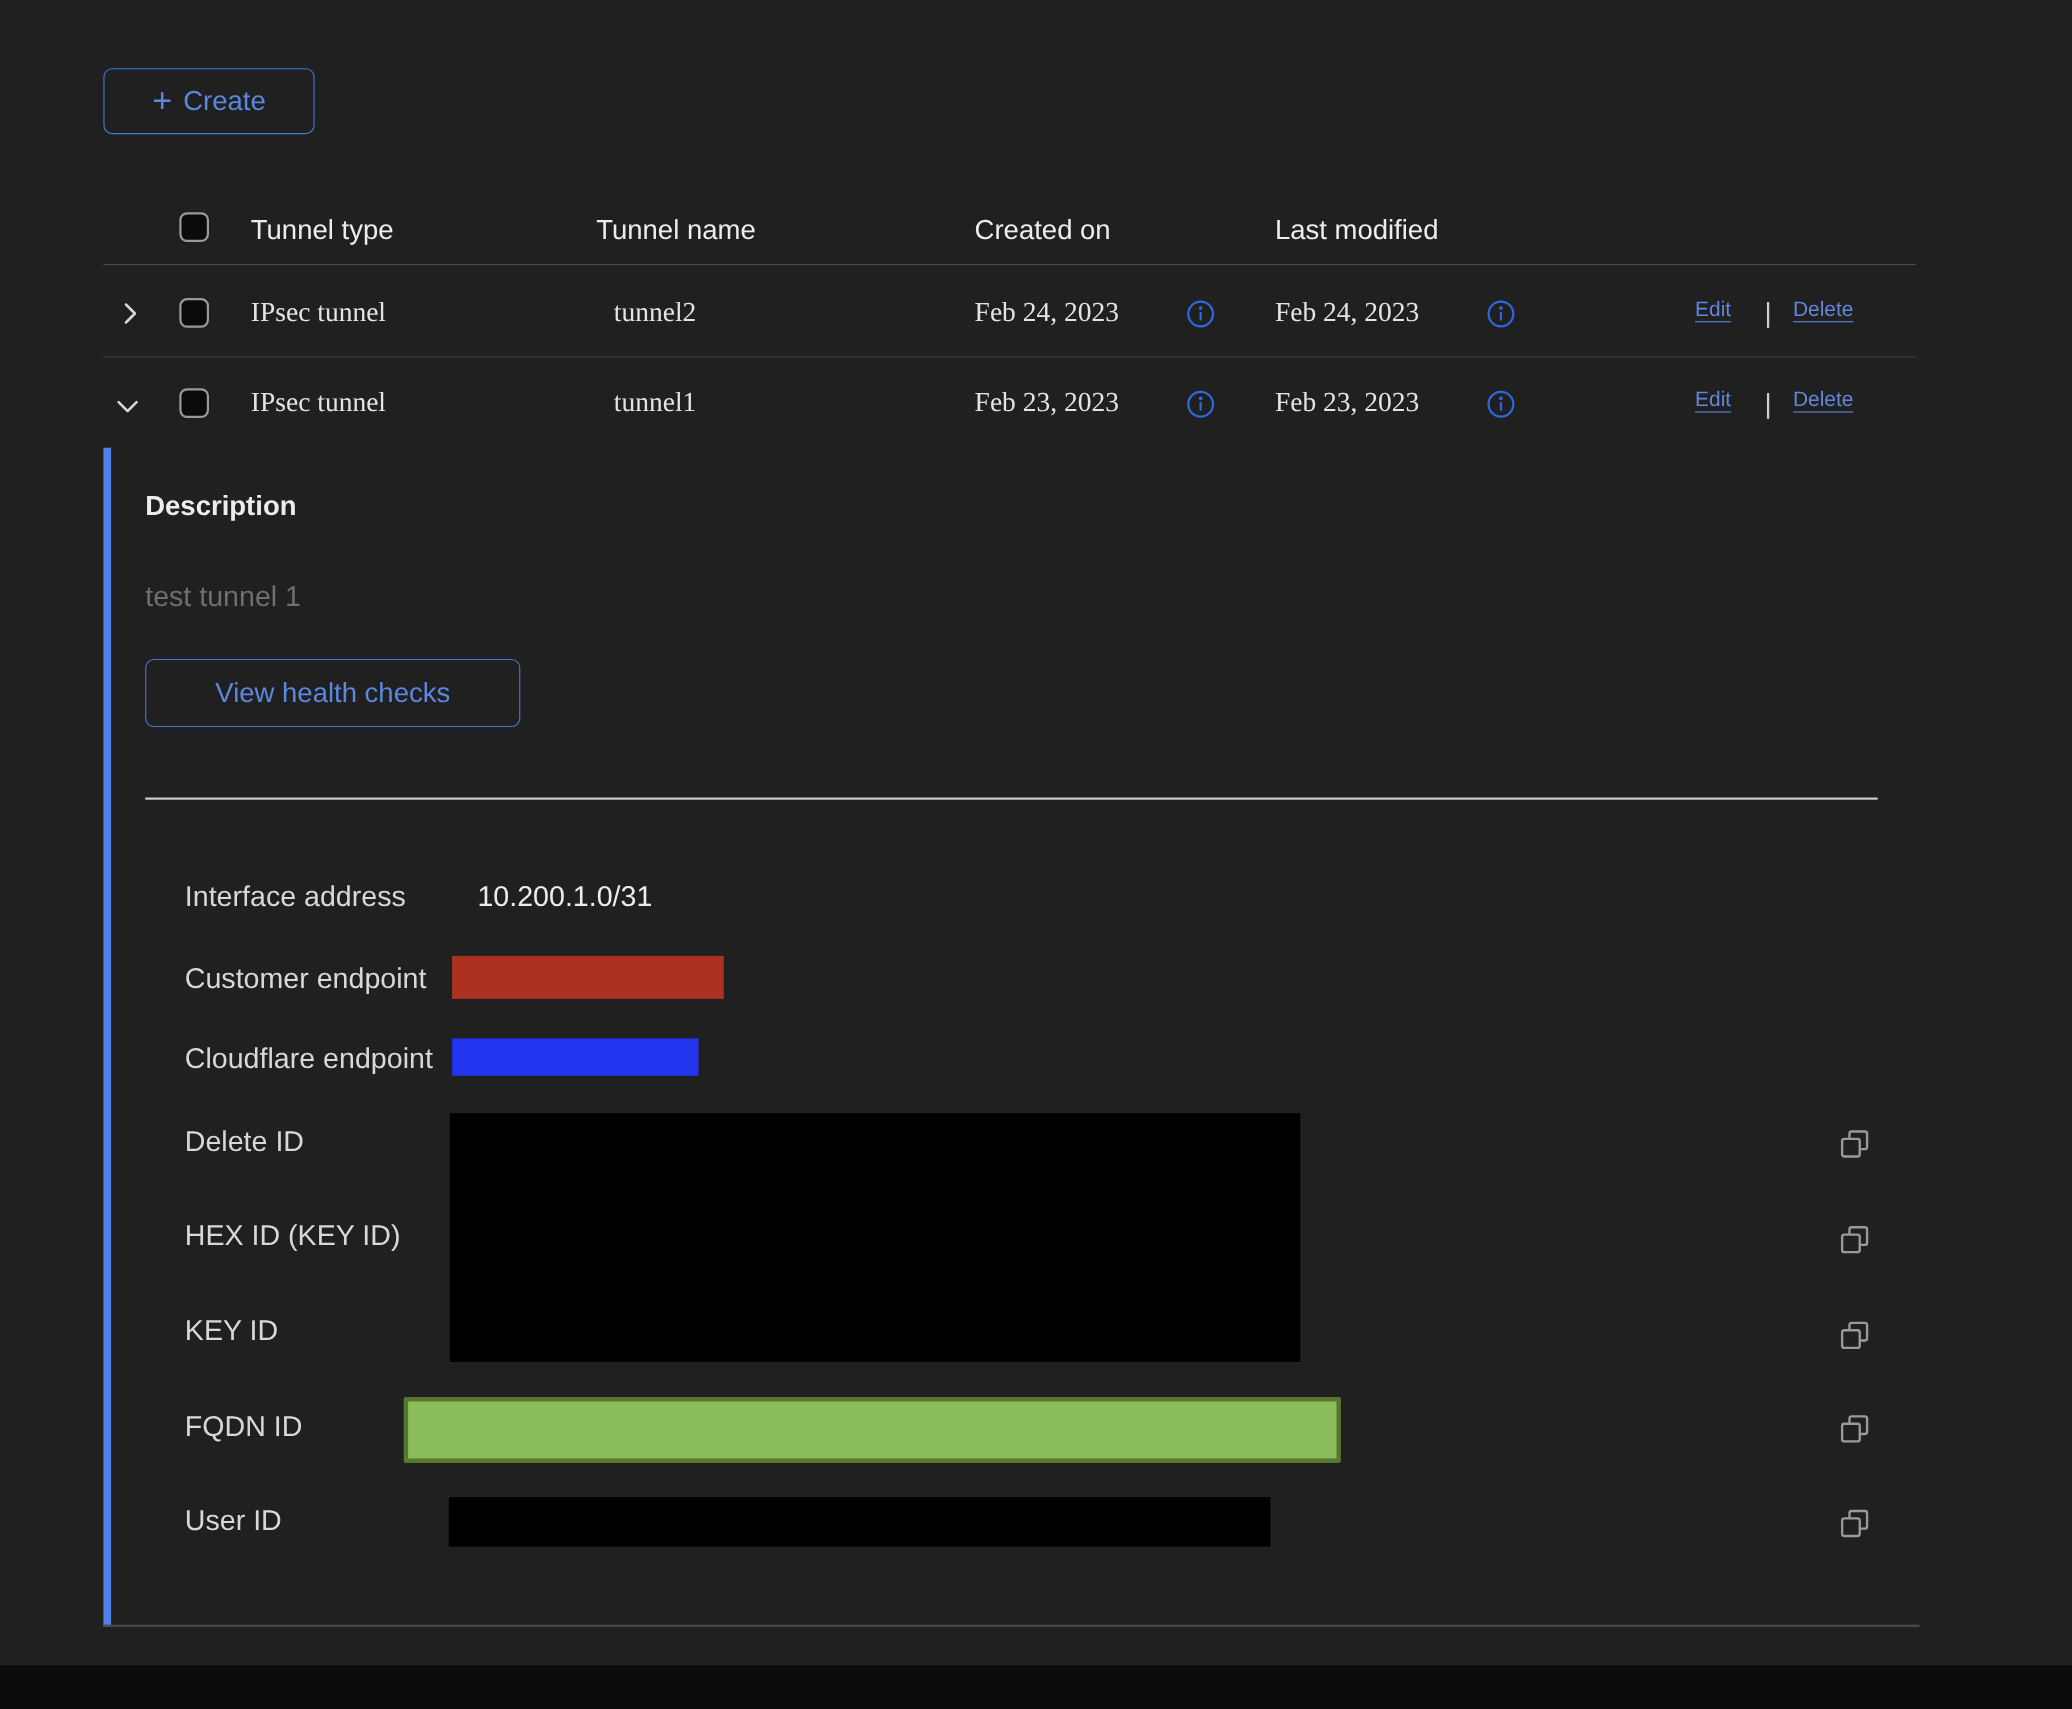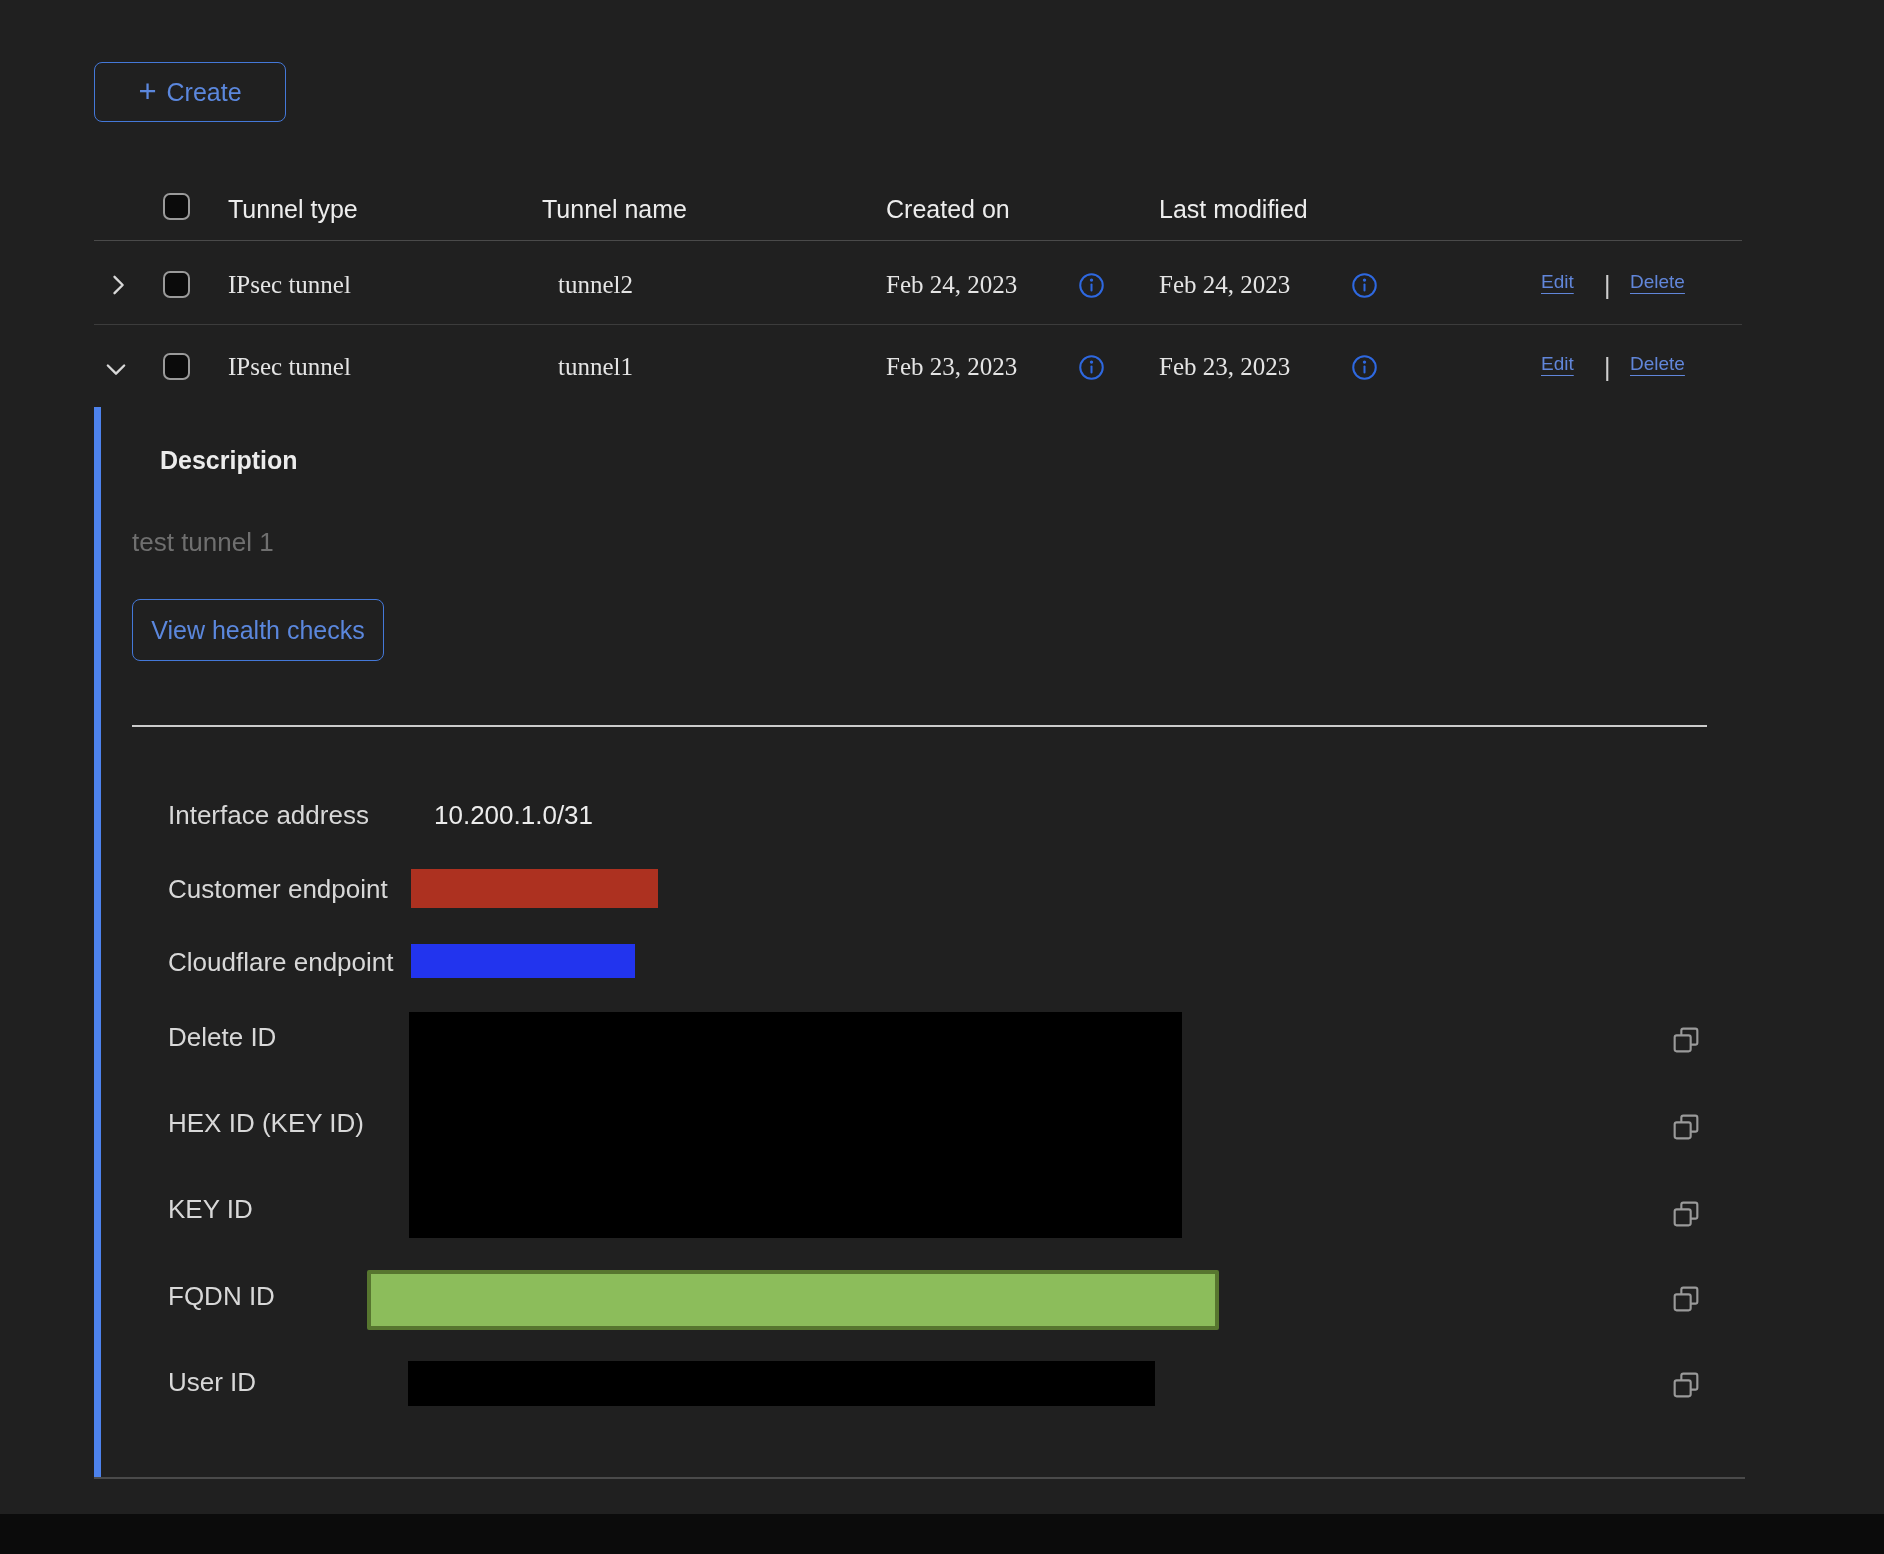--- a/index.html
+++ b/index.html
@@ -100,24 +100,24 @@
       <rect x="11.1" y="10.2" width="1.8" height="7.2" rx="0.9" fill="#2e68e0"></rect>
     </svg>
     <div class="link abs" style="left:1541px;top:353px;">Edit</div>
     <div class="sep abs" style="left:1604px;top:353px;">|</div>
     <div class="link abs" style="left:1630px;top:353px;">Delete</div>
   </div>
 
   <div>
     <div class="abs" style="left:94px;top:407px;width:7px;height:1072px;background:var(--expander-bar,#4d82ec);"></div>
 
-    <div class="abs" style="left:132px;top:446px;font-size:25px;font-weight:600;color:#ececec;margin-left:28px;">Description</div>
+    <div class="abs" style="left:132px;top:446px;font-size:25px;font-weight:600;color:#ececec;">Description</div>
     <div class="abs" style="left:132px;top:527px;font-size:26px;color:#6f6f6f;">test tunnel 1</div>
 
-    <button class="btn-outline abs" style="left:132px;top:599px;width:252px;height:62px;font-size:25px;">
+    <button class="btn-outline abs" style="left:132px;top:599px;width:341px;height:62px;font-size:25px;">
       <span>View health checks</span>
     </button>
 
     <div class="abs" style="left:132px;top:725px;width:1575px;height:2px;background:#cbcbcb;"></div>
 
     <div class="field-label abs" style="left:132px;top:800px;">Interface address</div>
     <div class="abs" style="left:434px;top:800px;font-size:26px;color:#ececec;">10.200.1.0/31</div>
 
     <div class="field-label abs" style="left:132px;top:874px;">Customer endpoint</div>
     <div class="redaction" style="left:411px;top:869px;width:247px;height:39px;background:var(--redaction-red,#ad3120);"></div>

